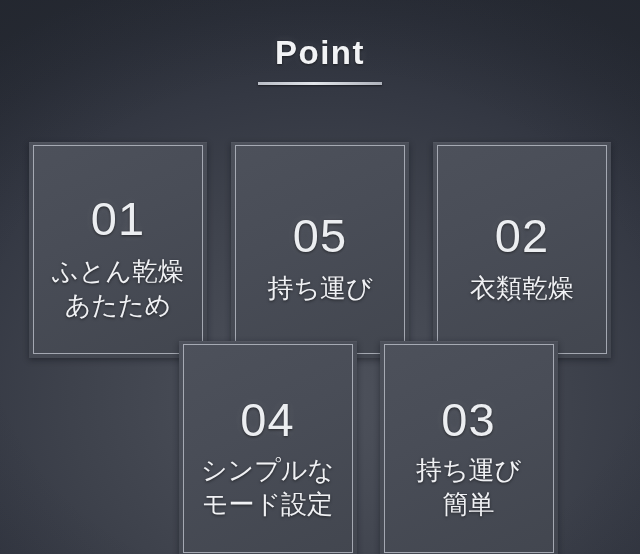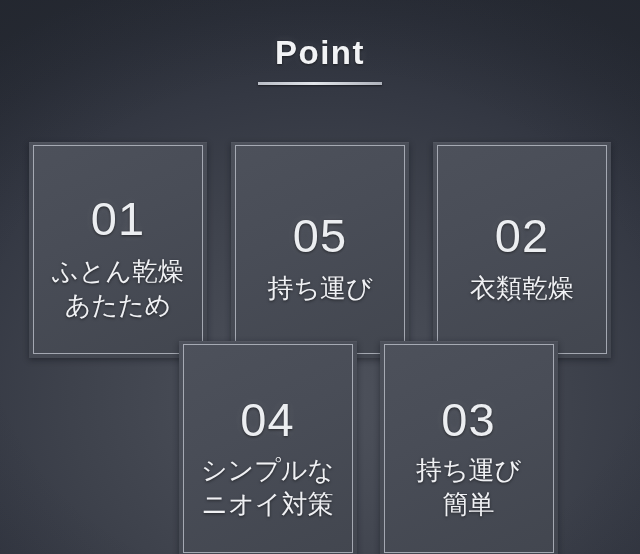--- a/index.html
+++ b/index.html
@@ -160,21 +160,21 @@
       <div class="card-label">衣類乾燥</div>
     </div>
 
   </div>
 
   <div class="row" id="row-2">
 
     <div class="card">
       <div class="card-number">04</div>
       <div class="card-label">シンプルな
-ニオイ対策</div>
+モード設定</div>
     </div>
 
     <div class="card">
       <div class="card-number">03</div>
       <div class="card-label">持ち運び
 簡単</div>
     </div>
 
   </div>
 

